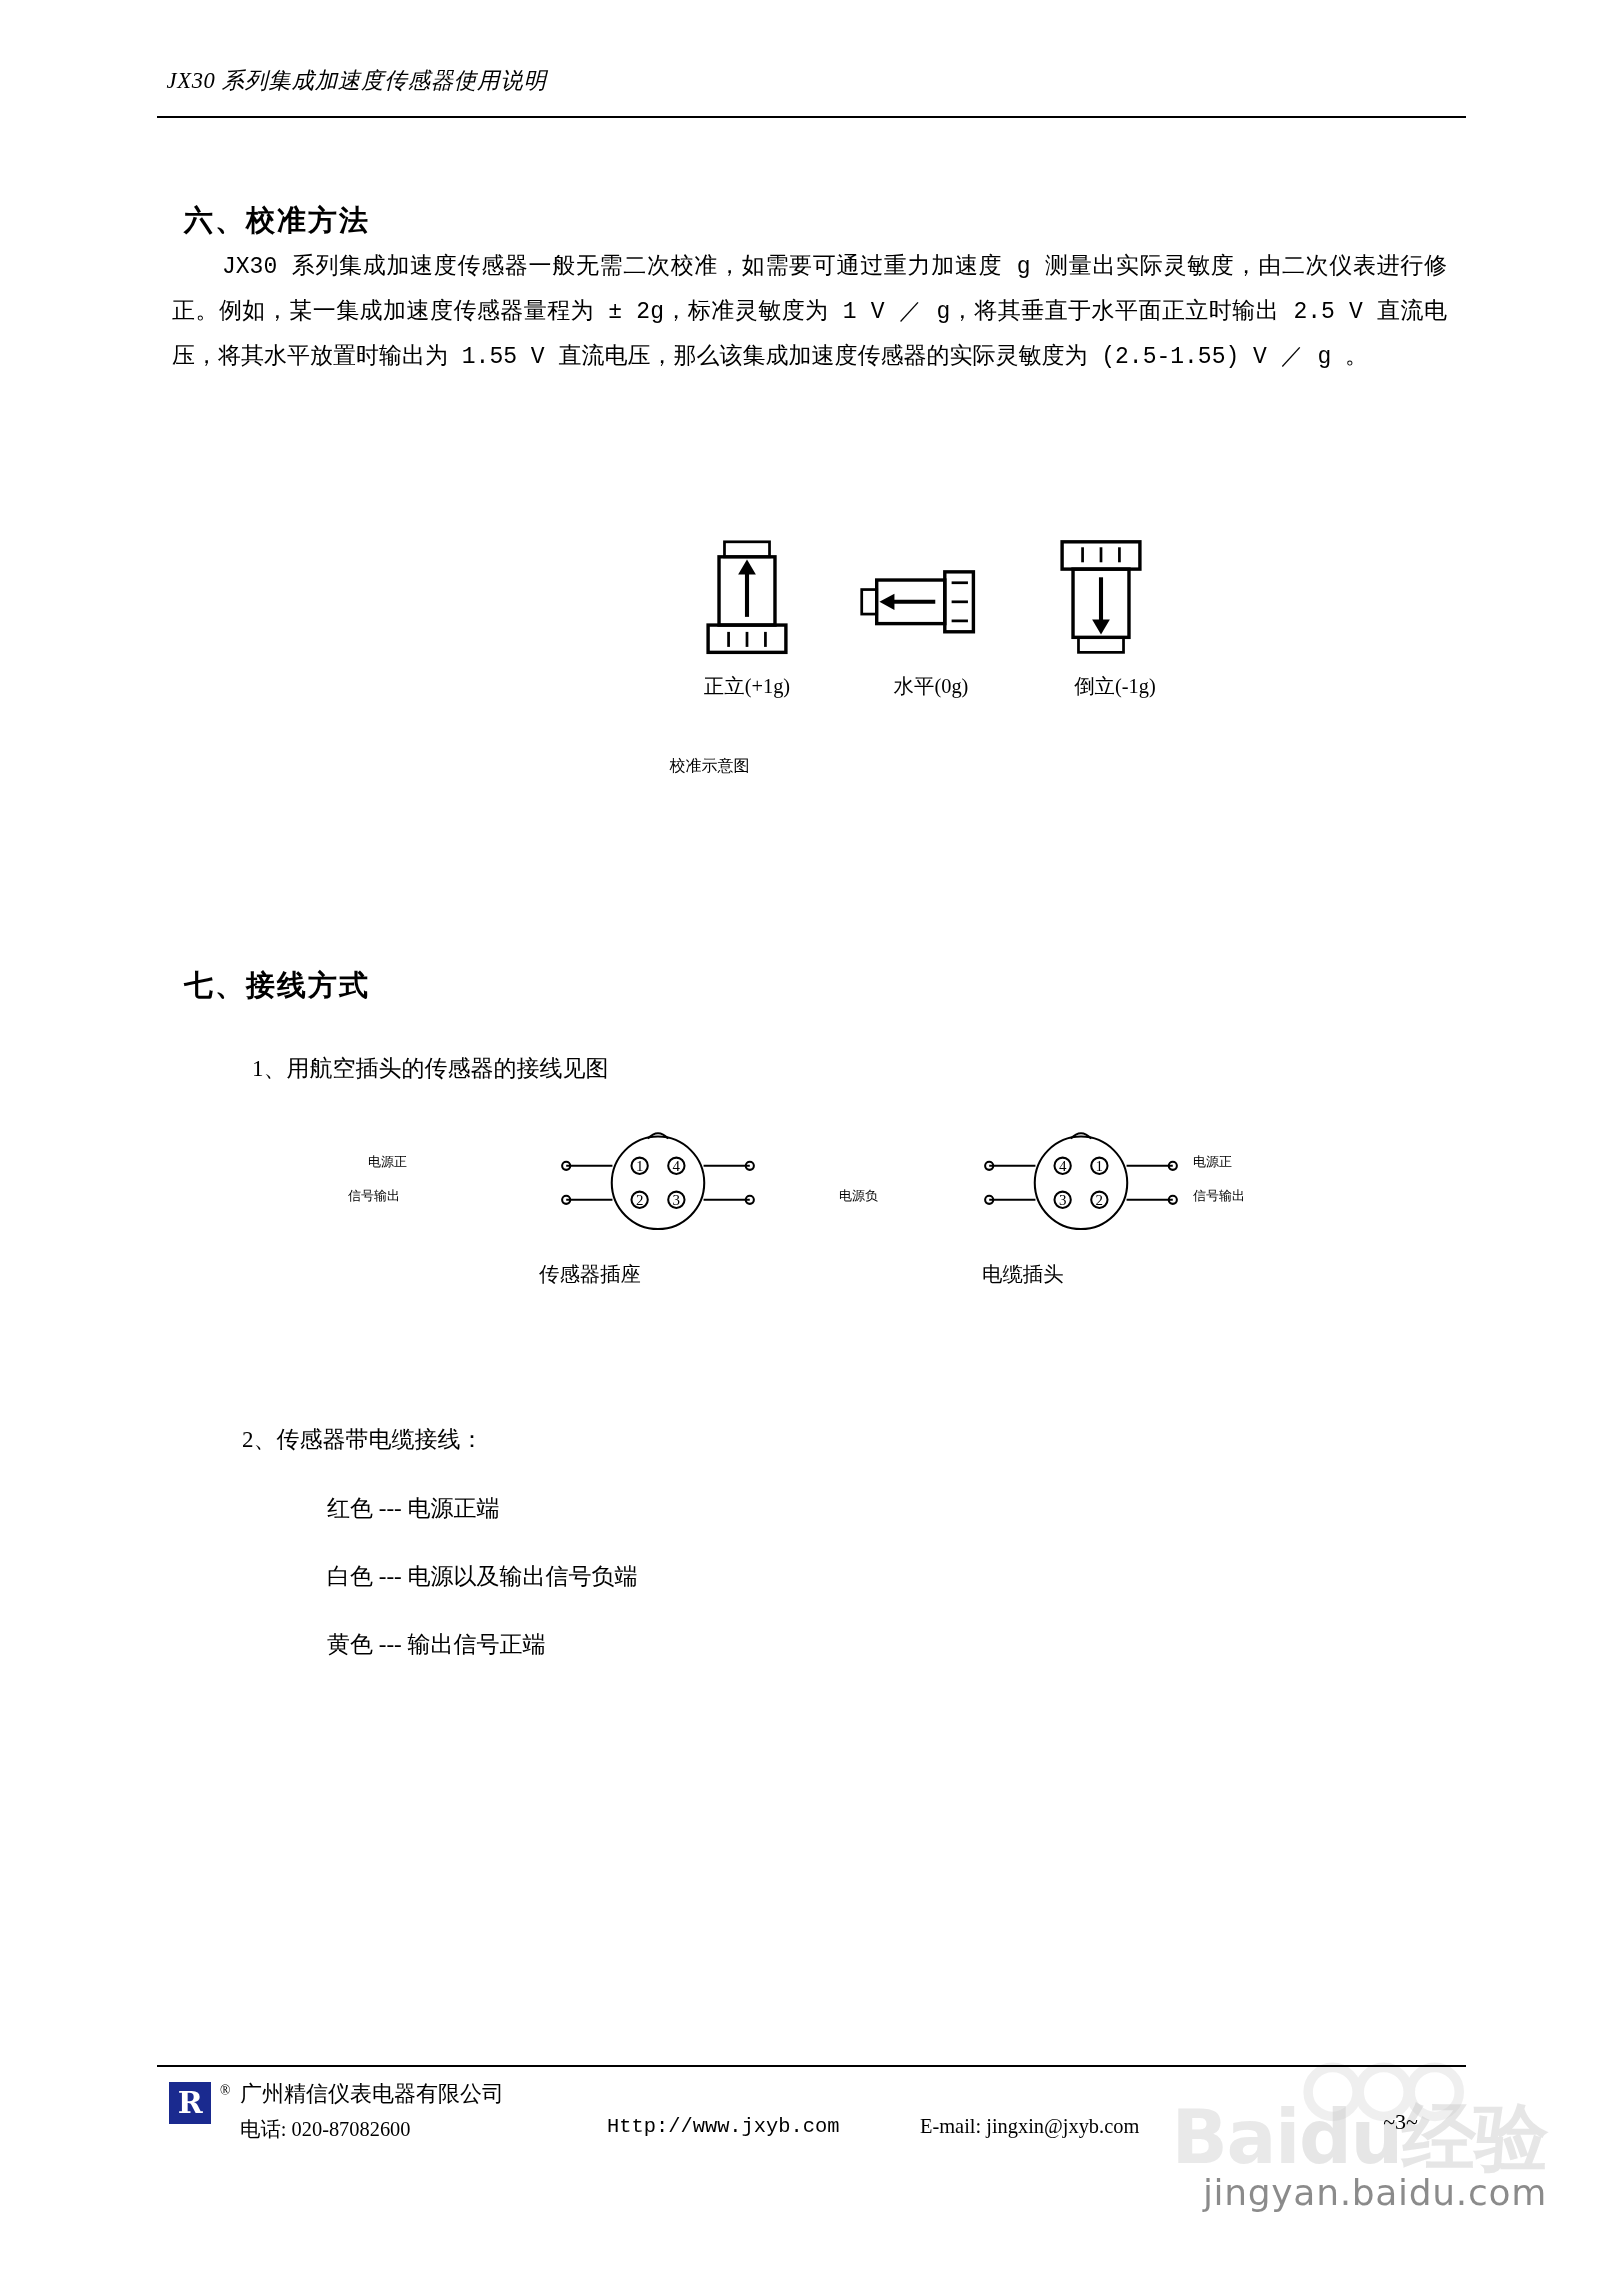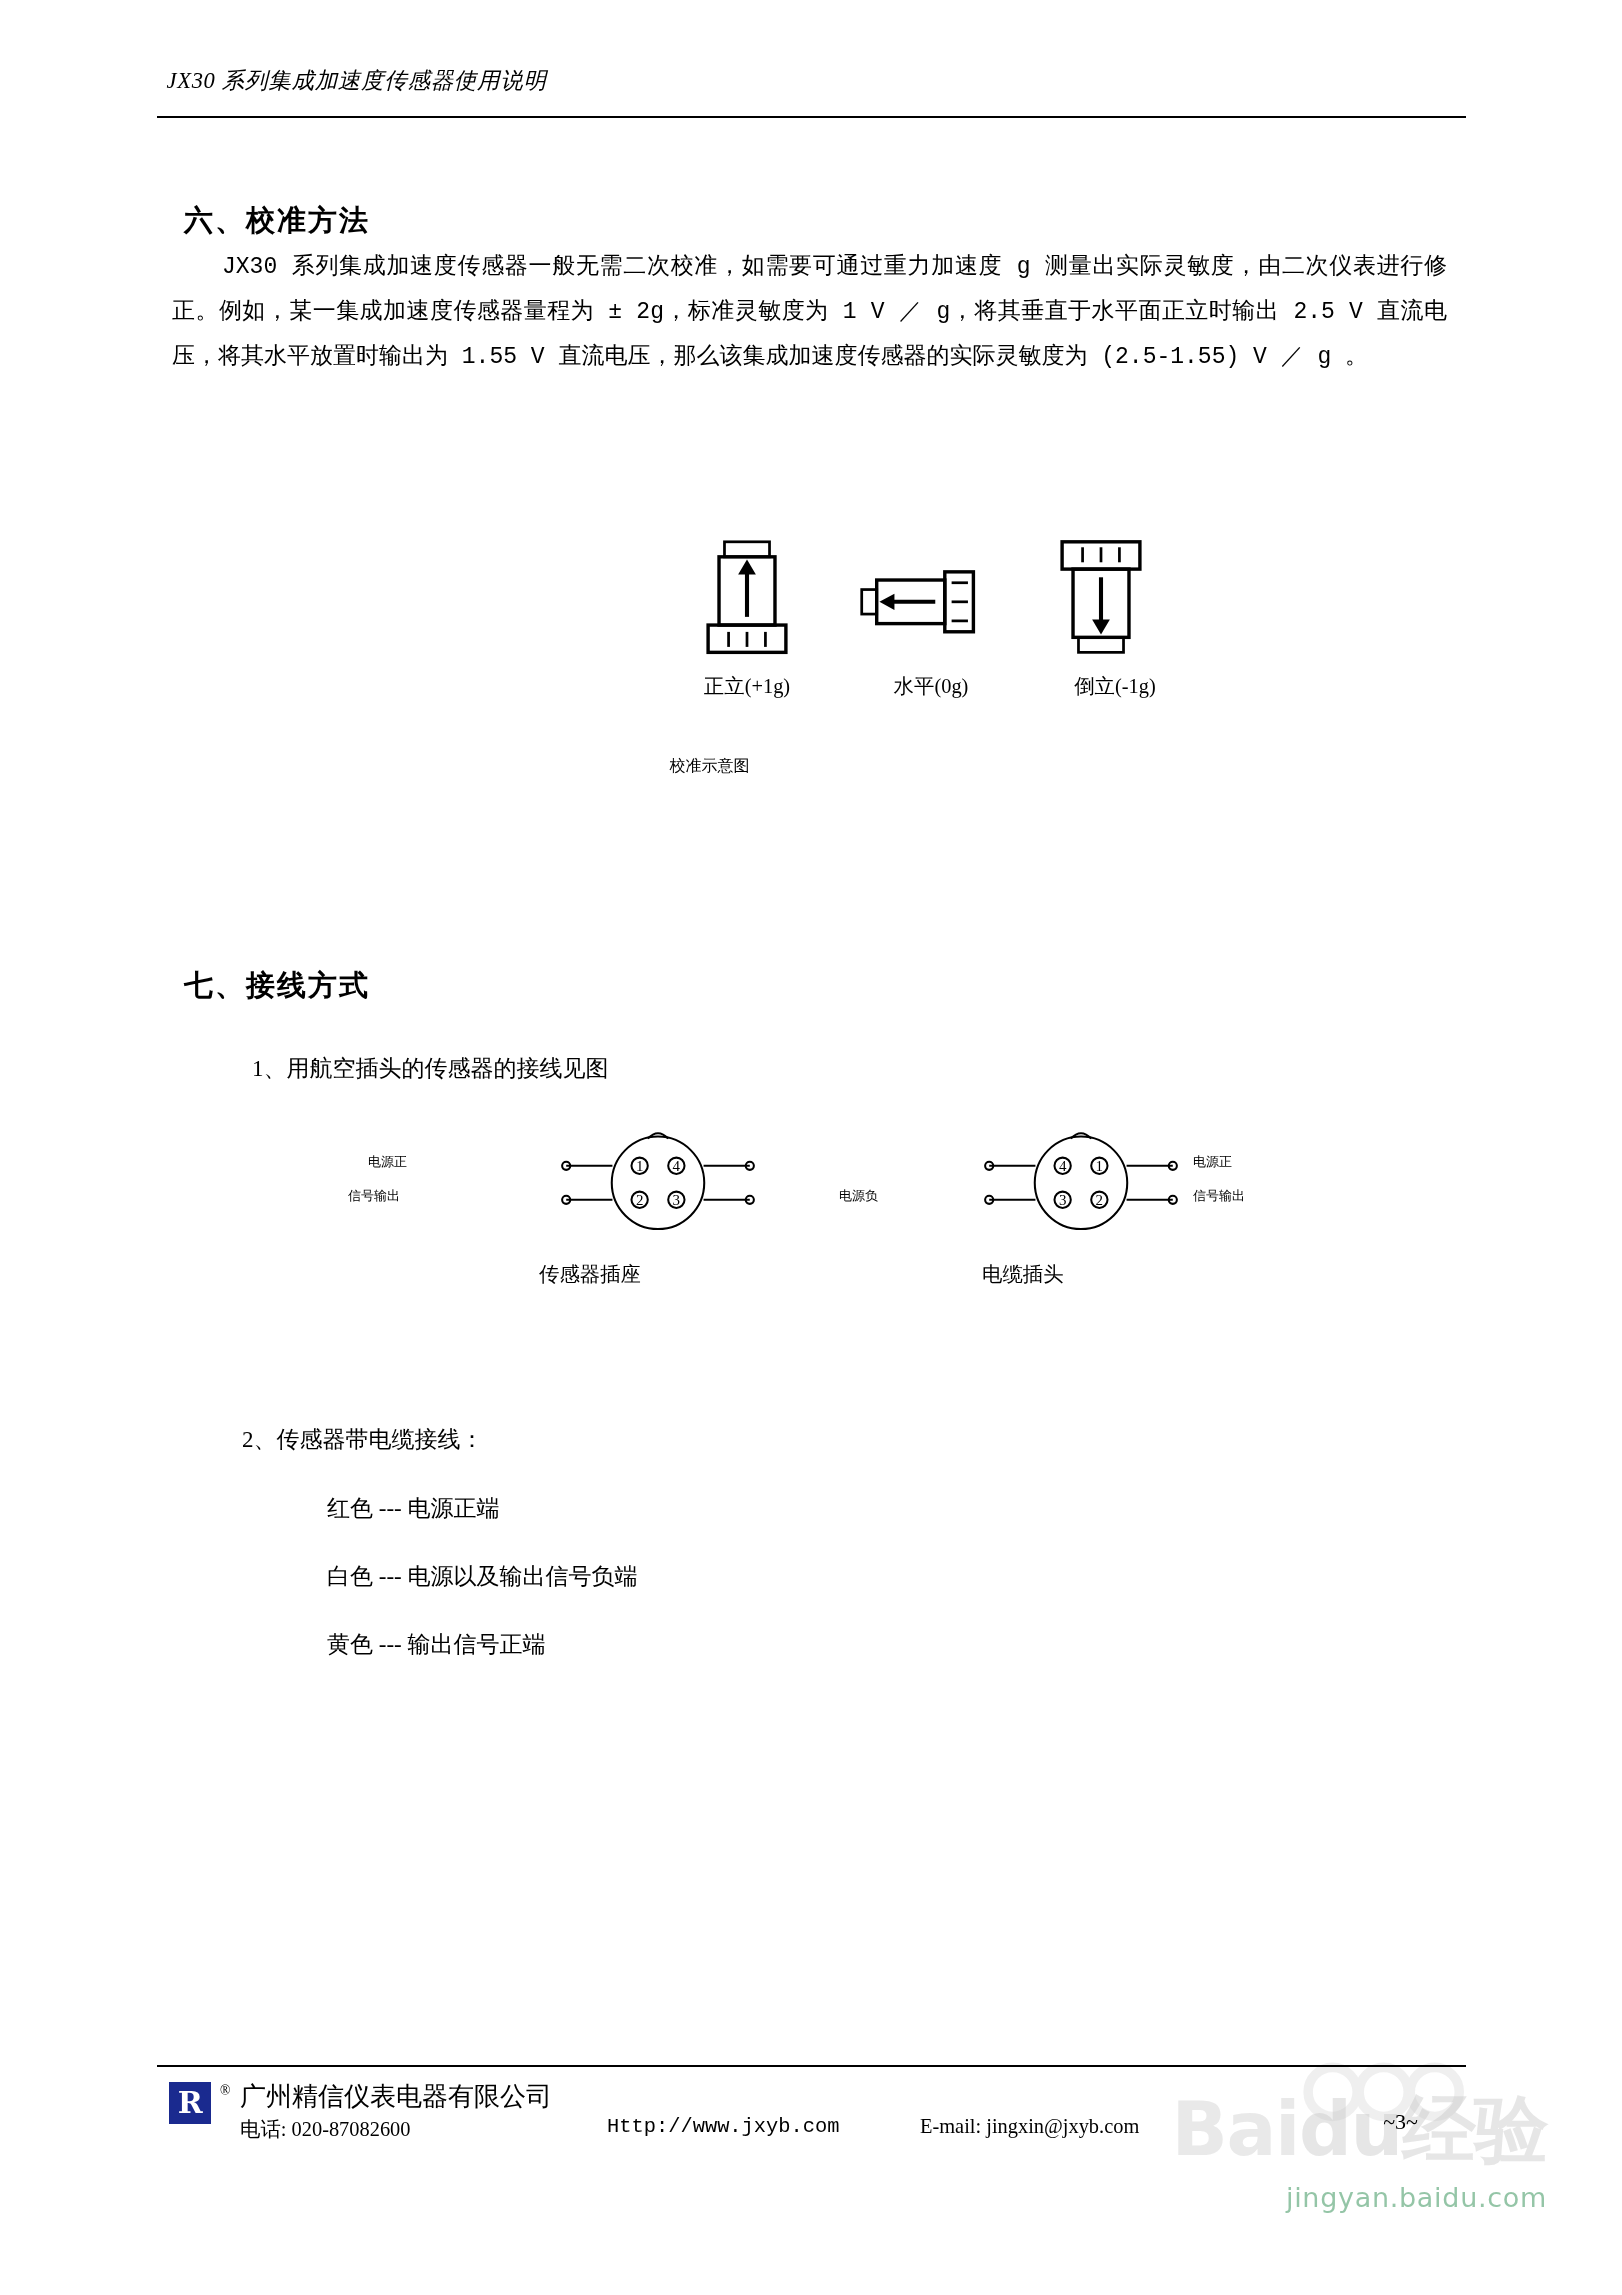--- a/index.html
+++ b/index.html
@@ -148,21 +148,21 @@
   .logo-r {
     position: absolute;
     left: 63px;
     top: 16.4px;
     font-size: 13.6px;
   }
   .company {
     position: absolute;
     left: 83px;
     top: 12.3px;
-    font-size: 26px;
+    font-size: 22px;
   }
   .tel {
     position: absolute;
     left: 83px;
     top: 48px;
     font-size: 20.4px;
   }
   .site {
     position: absolute;
     left: 450px;
@@ -194,24 +194,24 @@
   }
   .wm-big {
     font-size: 74px;
     font-weight: bold;
     color: #c9c9c9;
     letter-spacing: -1.4px;
     line-height: 68px;
   }
   .wm-big .b1 { color: #cfcfcf; }
   .wm-sub {
-    font-size: 27px;
-    color: #15803d;
+    font-size: 36px;
+    color: #000000;
     text-align: right;
-    margin-top: 19px;
+    margin-top: 1px;
     letter-spacing: 0.7px;
   }
   .wm-rings {
     position: absolute;
     right: 143px;
     bottom: 143px;
     opacity: 0.35;
   }
 </style>
 </head>

